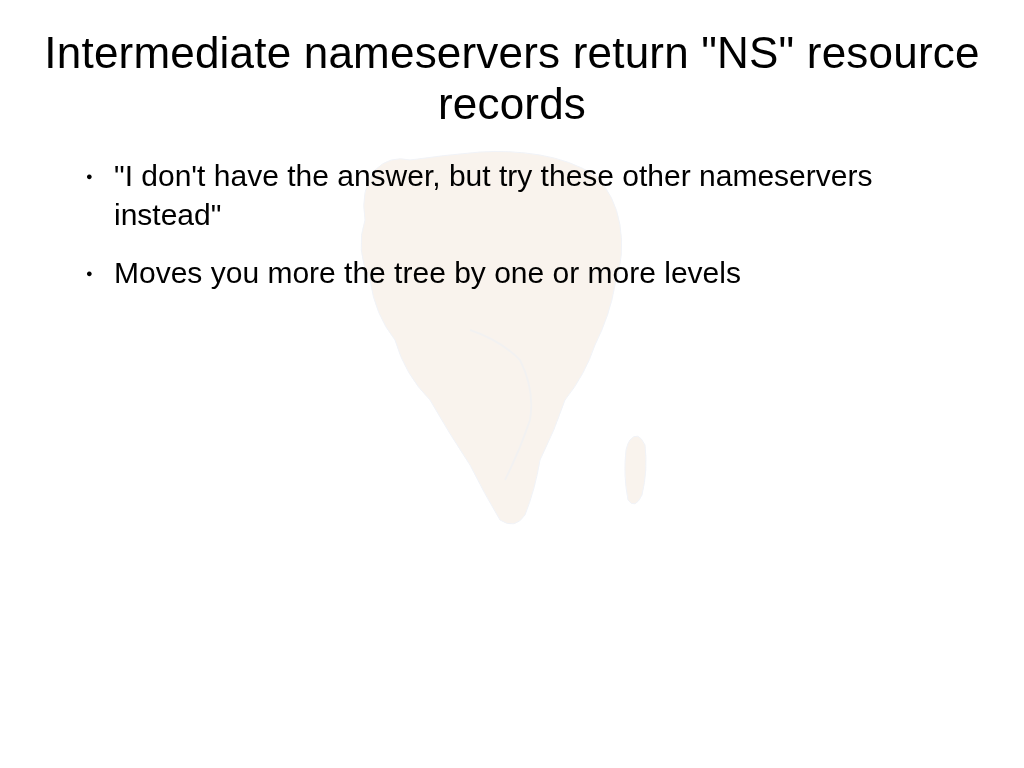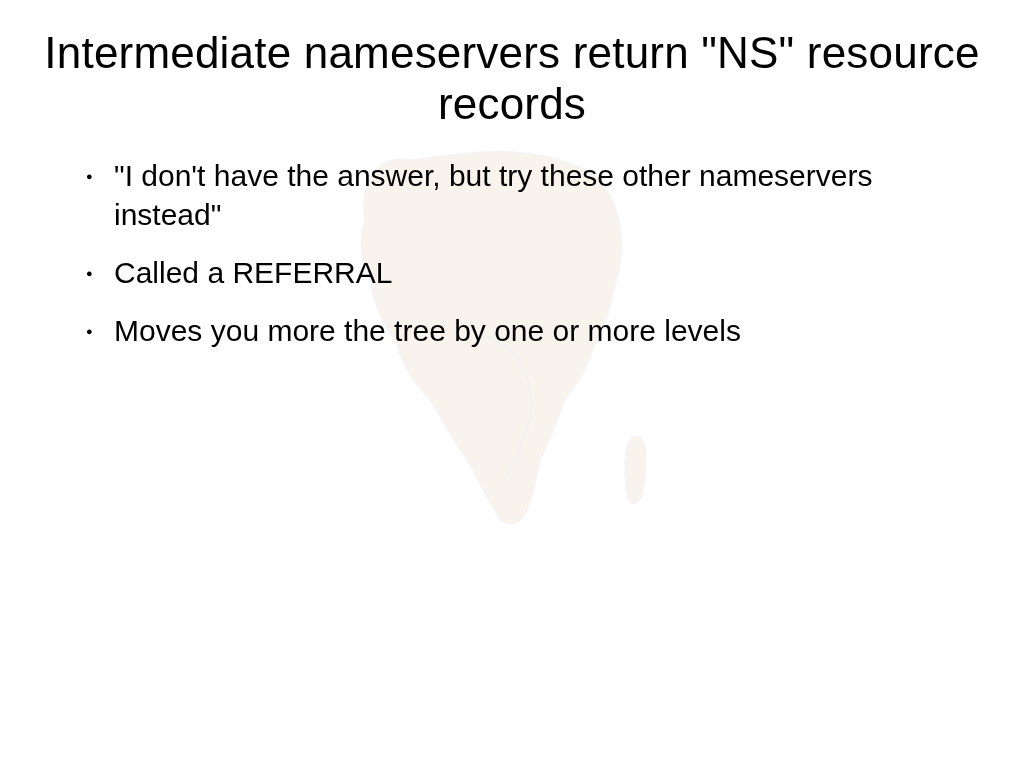--- a/index.html
+++ b/index.html
@@ -67,16 +67,15 @@
 <svg class="bg-watermark" viewBox="0 0 370 420">
   <path d="M 90 30 Q 70 25 55 40 Q 40 60 45 90 Q 35 120 50 150 Q 55 185 75 210 Q 85 245 110 270 Q 130 305 150 335 Q 165 365 180 390 Q 195 400 205 385 Q 215 360 220 330 Q 235 300 245 270 Q 265 245 275 215 Q 290 185 295 155 Q 305 125 300 95 Q 295 65 275 45 Q 250 30 220 25 Q 190 20 160 22 Q 125 25 90 30 Z M 310 310 Q 318 300 325 315 Q 328 340 322 365 Q 315 380 308 370 Q 303 345 306 320 Q 308 312 310 310 Z" fill="#d4a574" stroke="#8b9dc3" stroke-width="1"></path>
   <path d="M 150 200 Q 180 210 200 230 Q 215 260 210 290 Q 200 320 185 350" fill="none" stroke="#7a8ba8" stroke-width="2" opacity="0.6"></path>
 </svg>
 
 <h1 class="slide-title">Intermediate nameservers return "NS" resource records</h1>
 
 <div class="slide-body">
   <ul>
     <li>"I don't have the answer, but try these other nameservers instead"</li>
-    <li>Called a REFERRAL</li>
     <li>Moves you more the tree by one or more levels</li>
   </ul>
 </div>
 
 </body></html>

